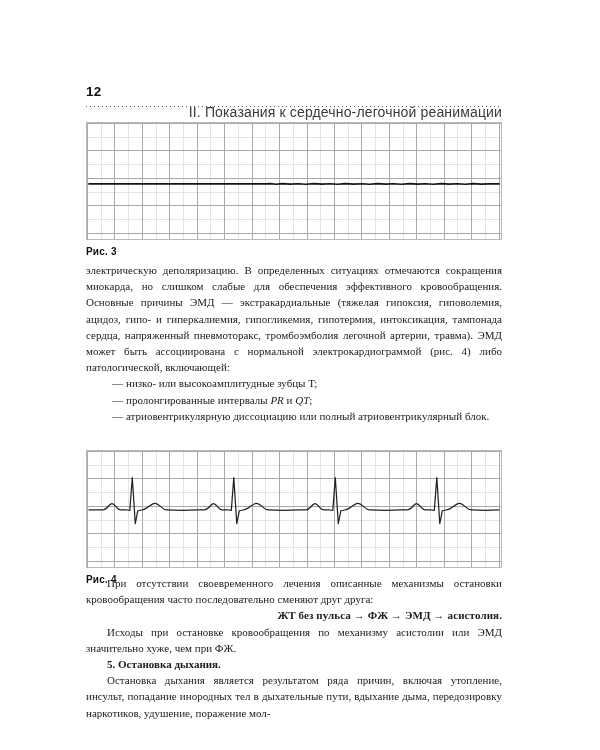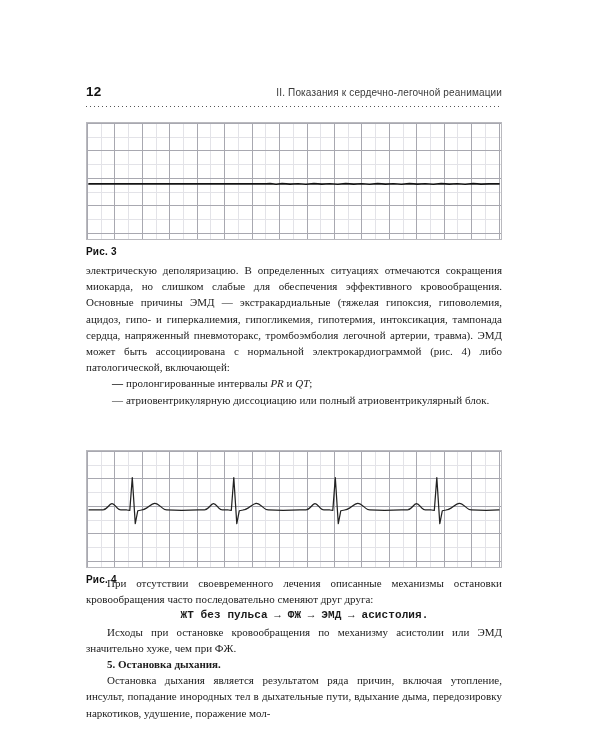--- a/index.html
+++ b/index.html
@@ -39,23 +39,23 @@
     top: 0;
     font-family: "Liberation Sans", "DejaVu Sans", sans-serif;
     font-weight: bold;
     font-size: 13.5px;
     letter-spacing: 0.2px;
     color: #111;
   }
   .running-title {
     position: absolute;
     right: 0;
-    top: 3px;
+    top: 20px;
     font-family: "Liberation Sans", "DejaVu Sans", sans-serif;
-    font-size: 10px;
+    font-size: 14px;
     letter-spacing: 0.15px;
     color: #3a3a3a;
     white-space: nowrap;
   }
   .header-rule {
     position: absolute;
     left: 86px;
     top: 66px;
     width: 416px;
     height: 1px;
@@ -142,25 +142,24 @@
     left: 26px;
     top: 0;
   }
   .bold {
     font-weight: bold;
   }
   .ital {
     font-style: italic;
   }
   .center-bold {
-    text-align: center;
+    text-align: right;
     font-weight: bold;
     text-indent: 21px;
     letter-spacing: 0.1px;
-    font-family: Liberation Mono, monospace;
   }
   .nowrap { white-space: nowrap; }
 </style>
 </head>
 <body>
 
 <div class="page">
 
   <div class="header">
     <div class="folio">12</div>
@@ -179,21 +178,21 @@
                  L388,61.7 L396,62.2 L404,61.9 L414,62" fill="none" stroke="#141414" stroke-width="1.7" stroke-linejoin="round" stroke-linecap="round"></path>
       </svg>
     </div>
     <div class="fig-caption" style="top:124px;">Рис. 3</div>
   </div>
 
   <div class="text-block" style="top:222px;">
     <p>электрическую деполяризацию. В определенных ситуациях отмечаются сокращения миокарда, но слишком слабые для обеспечения эффективного кровообращения. Основные причины ЭМД — экстракардиальные (тяжелая гипоксия, гиповолемия, ацидоз, гипо- и гиперкалиемия, гипогликемия, гипотермия, интоксикация, тампонада сердца, напряженный пневмоторакс, тромбоэмболия легочной артерии, травма). ЭМД может быть ассоциирована с нормальной электрокардиограммой (рис. 4) либо патологической, включающей:</p>
     <ul class="list">
       <li>
-        <span class="dash">—</span>
+        <span class="dash">—</span><span>низко- или высокоамплитудные зубцы T;</span>
       </li>
       <li>
         <span class="dash">—</span><span>пролонгированные интервалы </span><span class="ital">PR</span><span> и </span><span class="ital">QT</span><span>;</span>
       </li>
       <li>
         <span class="dash">—</span><span>атриовентрикулярную диссоциацию или полный атриовентрикулярный блок.</span>
       </li>
     </ul>
   </div>
 

